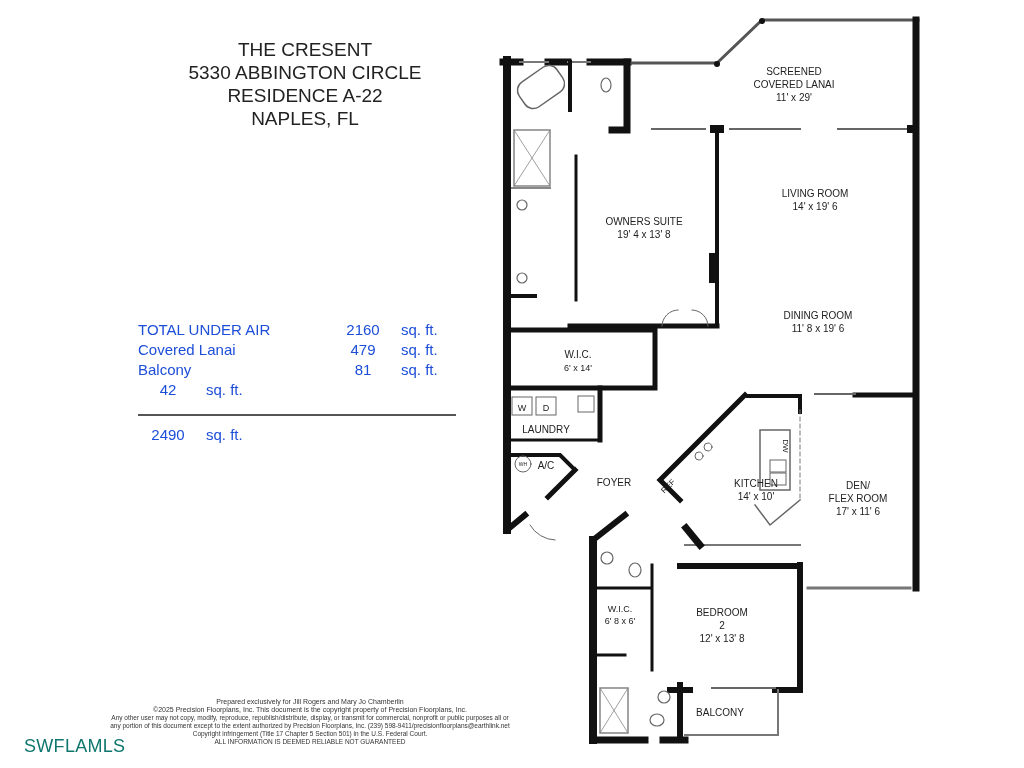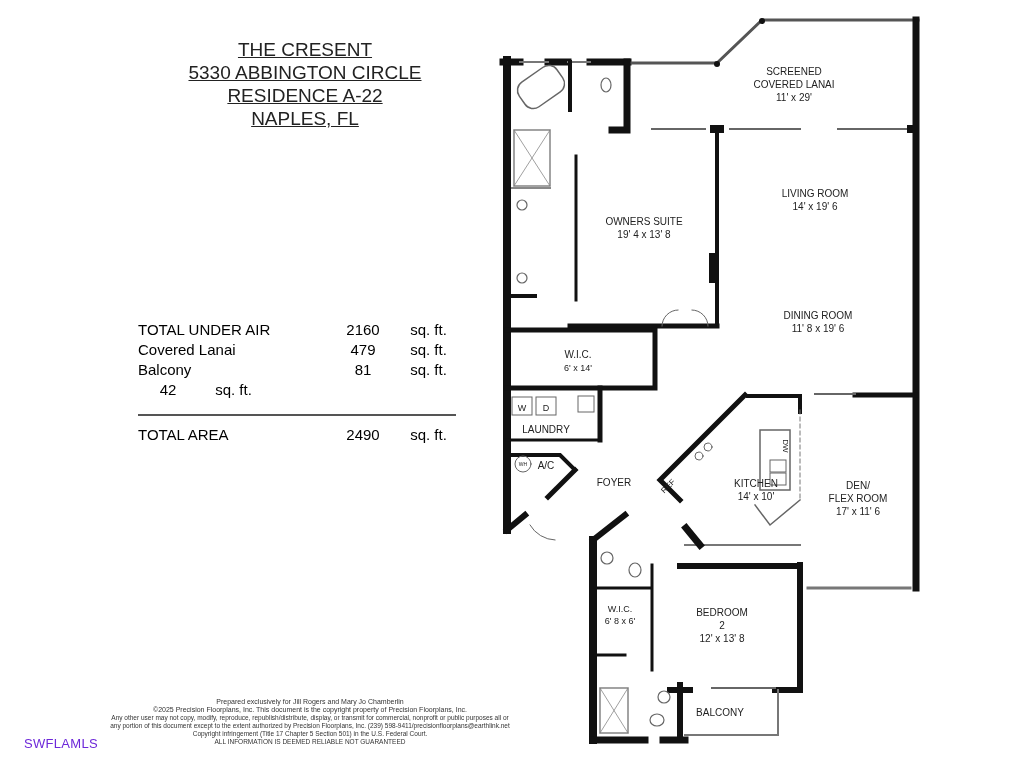--- a/index.html
+++ b/index.html
@@ -1,28 +1,28 @@
 <!DOCTYPE html>
 <html><head>
 <meta charset="utf-8">
 <style>
   html, body { margin:0; padding:0; background:#ffffff; }
   body { width:1024px; height:768px; position:relative; overflow:hidden; font-family:"Liberation Sans", sans-serif; color:#1a1a1a; }
-  .title-block { position:absolute; left:150px; top:38px; width:310px; text-align:center; font-size:19px; line-height:23px; color:#222;text-decoration:underline; }
+  .title-block { position:absolute; left:150px; top:38px; width:310px; text-align:center; font-size:19px; line-height:23px; color:#222; }
   .title-block div { white-space:nowrap; }
-  .area-table { position:absolute; left:138px; top:320px; width:318px; font-size:15px; color:#000000; }
+  .area-table { position:absolute; left:138px; top:320px; width:318px; font-size:15px; color:#1d4ed8; }
   .area-row { display:flex; height:20px; line-height:20px; }
   .area-row .lbl { flex:1; }
   .area-row .val { width:60px; text-align:center; padding-right:8px; }
-  .area-row .unit { width:55px; text-align:center; }
+  .area-row .unit { width:55px; text-align:left; }
   .area-rule { border-top:2px solid #555; margin:14px 0 9px 0; }
   .credits { position:absolute; left:110px; top:698px; width:400px; text-align:center; color:#333; font-size:6.5px; line-height:8px; }
   .credits .c1 { font-size:7px; }
   .credits .c2 { font-size:7px; }
-  .watermark { position:absolute; left:24px; top:736px; font-size:13px; color:#6d28d9; letter-spacing:0.3px; }
+  .watermark { position:absolute; left:24px; top:736px; font-size:18px; color:#0f766e; letter-spacing:0.3px; }
   svg.plan { position:absolute; left:0; top:0; }
   .rlabel { font-family:"Liberation Sans", sans-serif; font-size:10px; fill:#222; text-anchor:middle; }
 </style>
 </head>
 <body>
 
 <div class="title-block">
   <div>THE CRESENT</div>
   <div>5330 ABBINGTON CIRCLE</div>
   <div>RESIDENCE A-22</div>
@@ -44,21 +44,20 @@
     <span class="lbl">Balcony</span>
     <span class="val">81</span>
     <span class="unit">sq. ft.</span>
   </div>
   <div class="area-row">
     <span class="val">42</span>
     <span class="unit">sq. ft.</span>
   </div>
   <div class="area-rule"></div>
   <div class="area-row">
-    <span class="lbl">TOTAL AREA</span>
     <span class="val">2490</span>
     <span class="unit">sq. ft.</span>
   </div>
 </div>
 
 <svg class="plan" width="1024" height="768" viewBox="0 0 1024 768">
   <g fill="none" stroke="#111" stroke-linecap="square">
 
     <path d="M507 60 L507 530" stroke-width="8"></path>
     <path d="M507 530 L525 515" stroke-width="6"></path>

